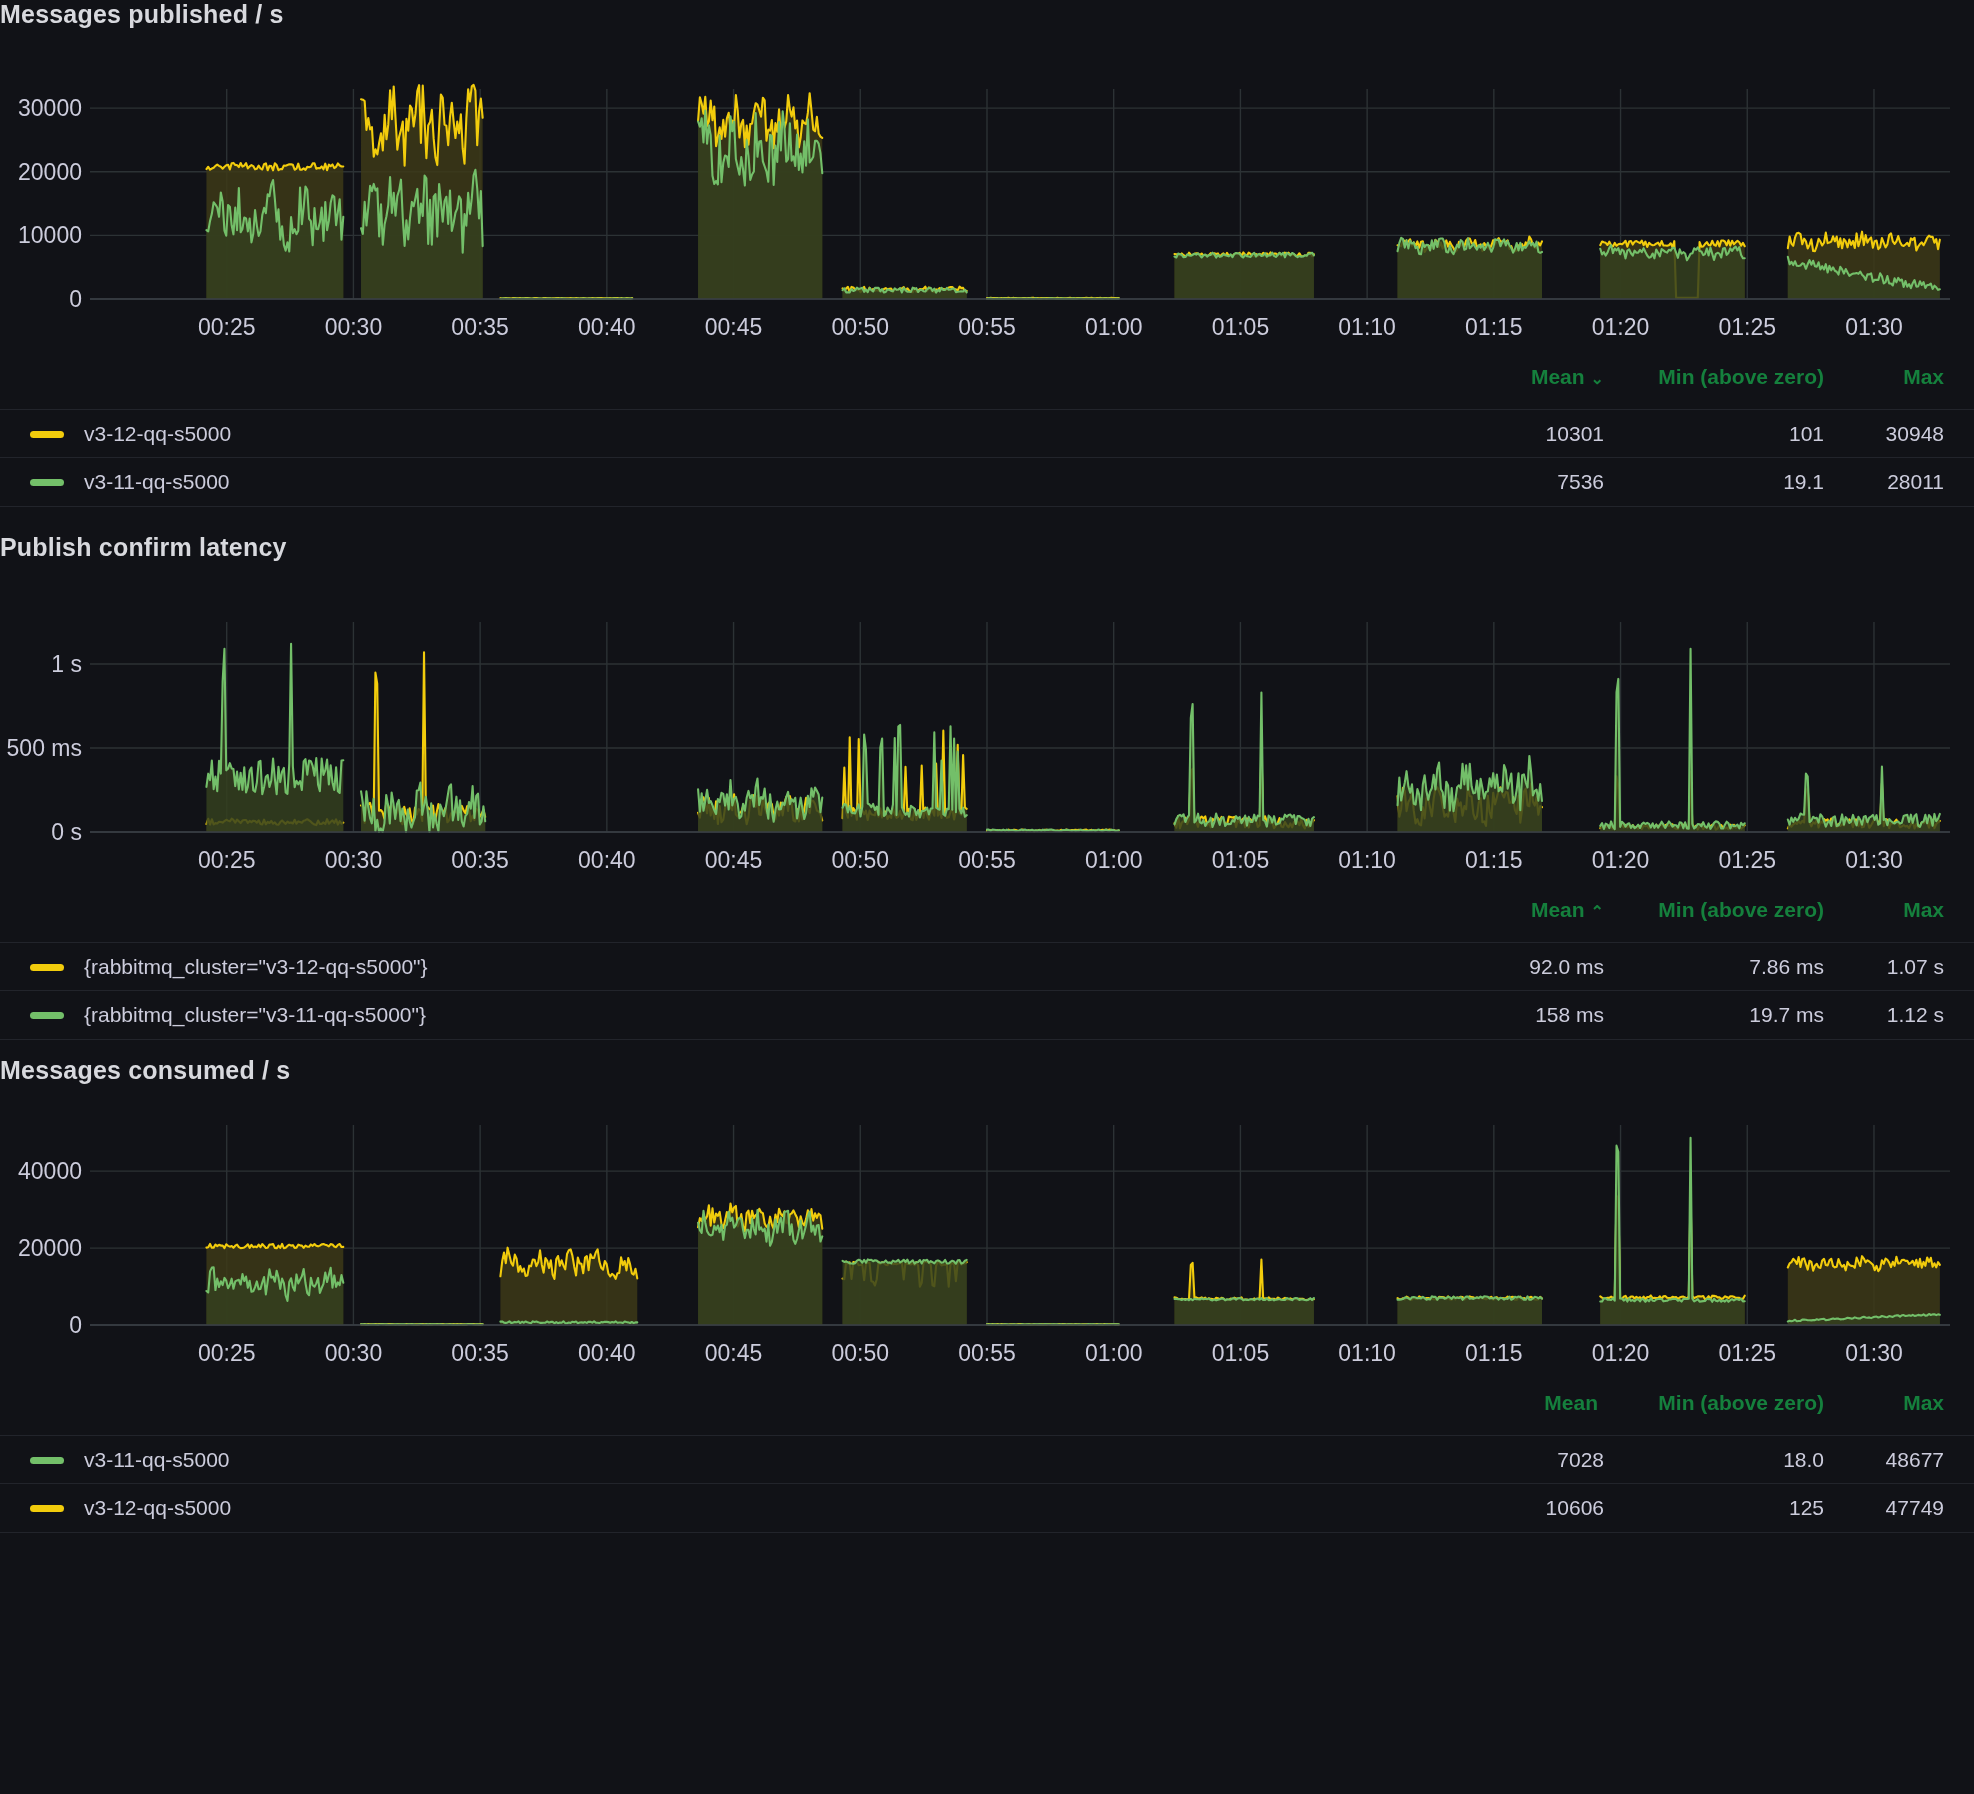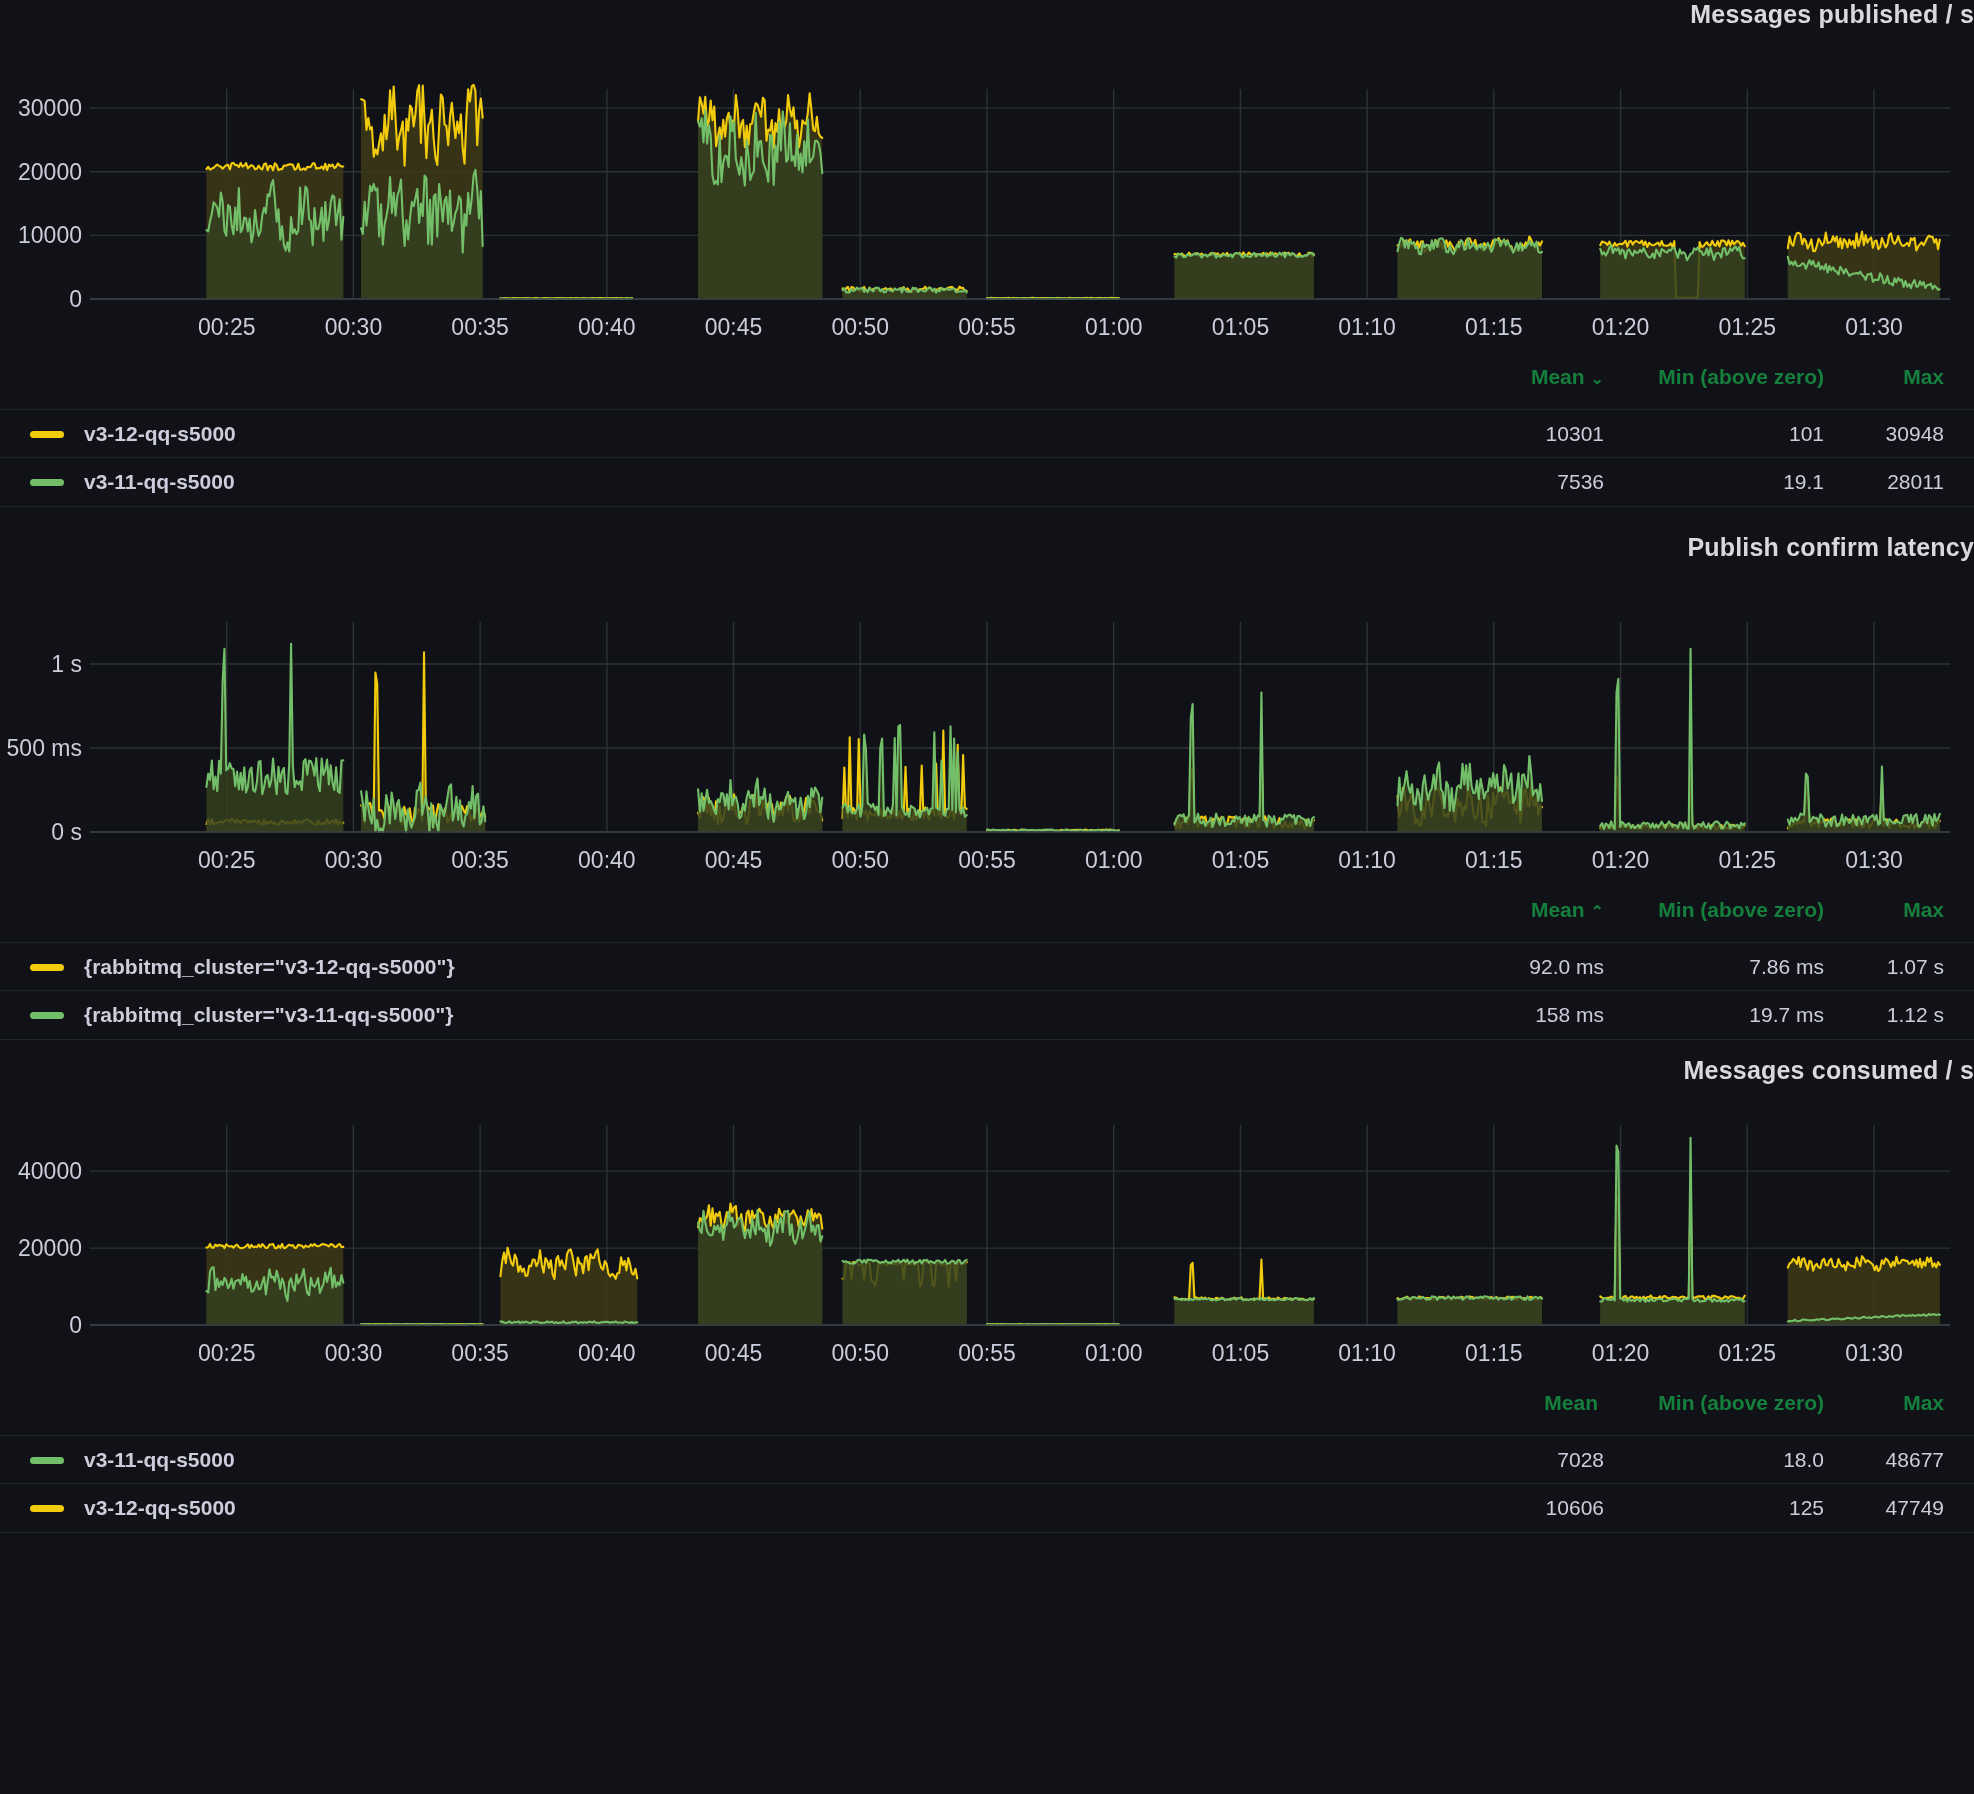--- a/index.html
+++ b/index.html
@@ -1,25 +1,25 @@
 <!DOCTYPE html>
 <html><head>
 <meta charset="utf-8">
 <style>
   html,body{margin:0;padding:0;background:#111217;}
   body{width:1974px;height:1794px;font-family:"Liberation Sans",sans-serif;color:#ccccdc;-webkit-font-smoothing:antialiased;}
   .panel{position:relative;width:1974px;}
-  .panel-title{text-align:right;font-size:25px;font-weight:bold;color:#d8d9de;letter-spacing:.2px;}
+  .panel-title{text-align:left;font-size:25px;font-weight:bold;color:#d8d9de;letter-spacing:.2px;}
   .plot{position:relative;}
   .plot svg{display:block;}
   .legend{width:100%;border-collapse:collapse;font-size:21px;}
   .legend .hdr td{color:#15803d;font-weight:bold;text-align:right;padding:6px 0 20px 0;white-space:nowrap;}
   .legend .hdr td.lbl{text-align:left;}
   .legend tr.row td{border-top:1px solid #22242b;padding:11px 0;color:#ccccdc;text-align:right;white-space:nowrap;}
-  .legend tr.row td.lbl{text-align:left;padding-left:30px;font-weight:bold;}
+  .legend tr.row td.lbl{text-align:left;padding-left:30px;}
   .legend tr.last td{border-bottom:1px solid #22242b;}
   .swatch{display:inline-block;width:34px;height:7px;border-radius:4px;vertical-align:middle;margin-right:20px;}
   .serieslabel{vertical-align:middle;}
   .colw-mean{width:150px;}
   .colw-min{width:220px;}
   .colw-max{width:120px;}
   .pad-r{padding-right:30px !important;}
   .sortarrow{font-size:16px;margin-left:6px;display:inline-block;}
 </style>
 </head>

